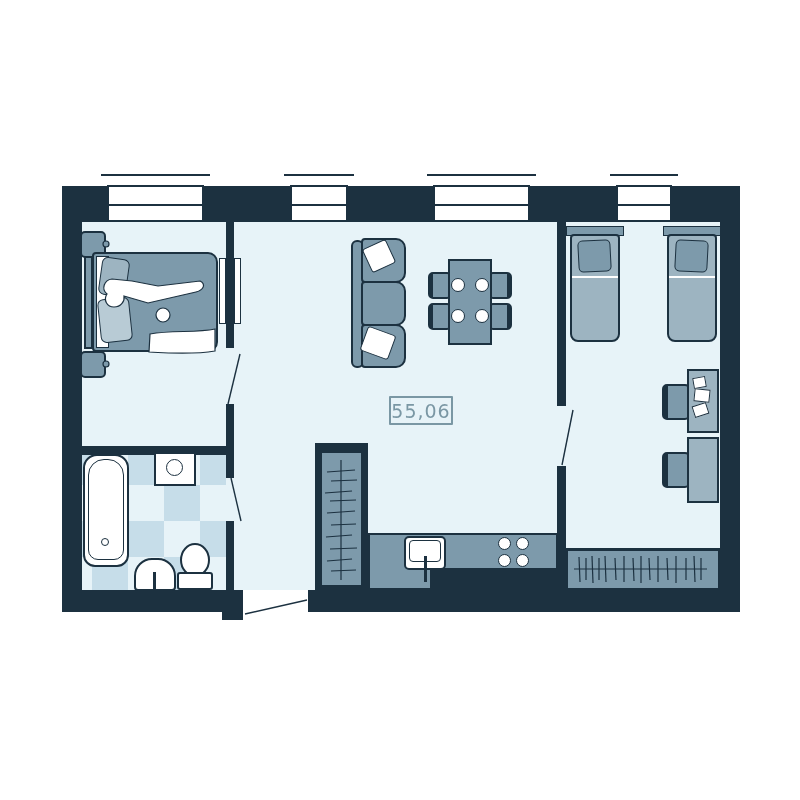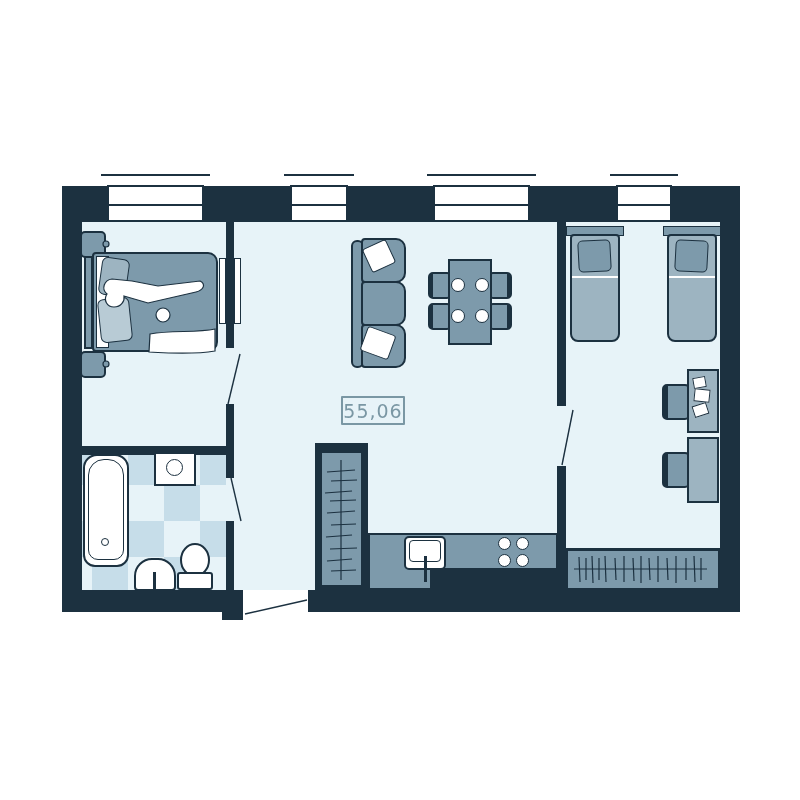--- a/index.html
+++ b/index.html
@@ -13,21 +13,21 @@
   .sill{background:var(--wall,#1c3140);height:2px;}
   .furn{background:var(--furn,#7d9aab);border:2px solid var(--wall,#1c3140);}
   .furn-light{background:var(--furn-light,#9db4c1);border:2px solid var(--wall,#1c3140);}
   .white-fix{background:var(--fixture,#ffffff);border:2px solid var(--wall,#1c3140);}
   .tiles{background-color:var(--floor,#e7f3f8);
          background-image:conic-gradient(var(--tile,#c6dde9) 25%, transparent 0 50%, var(--tile,#c6dde9) 0 75%, transparent 0);
          background-size:72px 72px;background-position:10px -6px;}
   .circle{border-radius:50%;}
   .area-label{border:2px solid var(--label,#7a97a4);border-radius:1px;color:var(--label,#7a97a4);
         display:flex;align-items:center;justify-content:center;font-size:19px;letter-spacing:1px;
-        background:var(--floor,#e7f3f8);}
+        background:var(--floor,#e7f3f8);margin-left:48px;}
   svg{display:block;}
   .overlay{pointer-events:none;}
 </style>
 </head>
 <body>
 
 <div id="canvas">
 
   <div class="abs floor" style="left:82px;top:222px;width:638px;height:368px;"></div>
 

